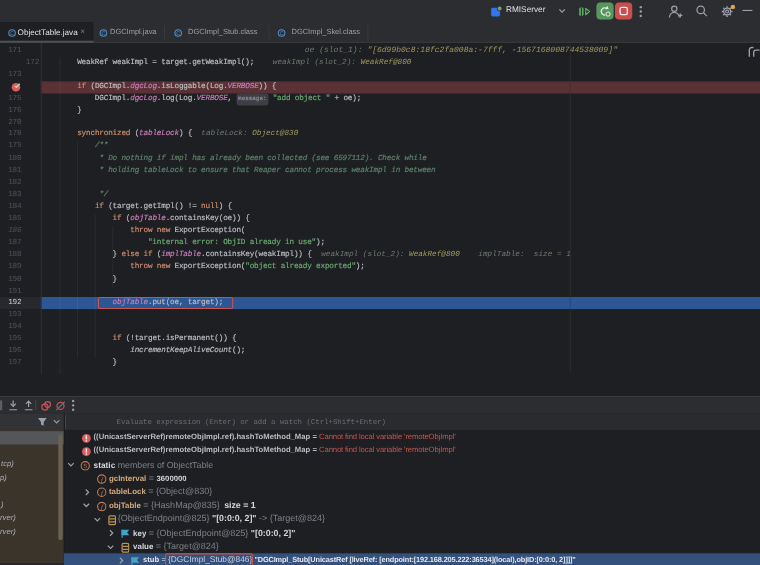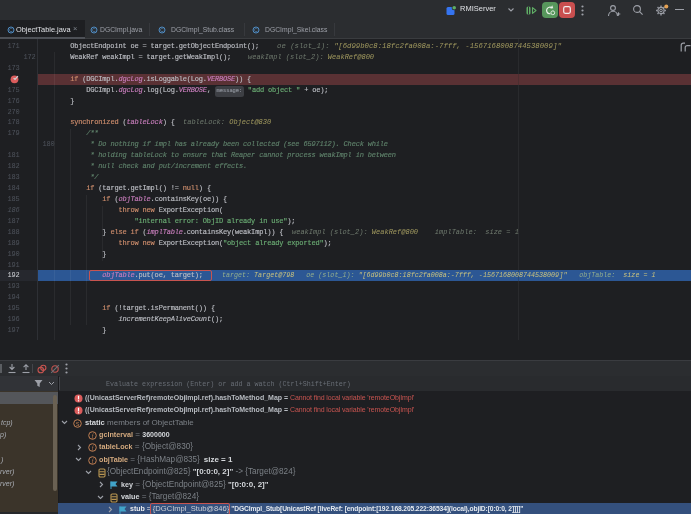--- a/index.html
+++ b/index.html
@@ -152,66 +152,63 @@
     </svg>
 
     <div class="gn" style="top:1.9px;">171</div>
     <div class="gn" style="top:12.8px;padding-left:16px;">172</div>
     <div class="gn" style="top:23.8px;">173</div>
     <div class="gn" style="top:45.6px;">175</div>
     <div class="gn" style="top:56.5px;">176</div>
     <div class="gn" style="top:67.5px;">270</div>
     <div class="gn" style="top:78.4px;">178</div>
     <div class="gn" style="top:89.3px;">179</div>
-    <div class="gn" style="top:100.3px;margin-left:35px;">180</div>
+    <div class="gn" style="top:100.3px;">180</div>
     <div class="gn" style="top:111.2px;">181</div>
     <div class="gn" style="top:122.1px;">182</div>
     <div class="gn" style="top:133.1px;">183</div>
     <div class="gn" style="top:144.0px;">184</div>
     <div class="gn" style="top:154.9px;">185</div>
     <div class="gn" style="top:165.8px;font-style:italic;">186</div>
     <div class="gn" style="top:176.8px;">187</div>
     <div class="gn" style="top:187.7px;">188</div>
     <div class="gn" style="top:198.6px;">189</div>
     <div class="gn" style="top:209.6px;">190</div>
     <div class="gn" style="top:220.5px;">191</div>
     <div class="gn" style="top:231.4px;color:#D1D4D9;">192</div>
     <div class="gn" style="top:242.4px;">193</div>
     <div class="gn" style="top:253.3px;">194</div>
     <div class="gn" style="top:264.2px;">195</div>
     <div class="gn" style="top:275.1px;">196</div>
     <div class="gn" style="top:286.1px;">197</div>
 
-    <div class="ln" style="top:1.9px;">        ObjectEndpoint oe = target.getObjectEndpoint();</div>
     <div class="ln" style="top:12.8px;">        WeakRef weakImpl = target.getWeakImpl();</div>
     <div class="ln" style="top:34.7px;">        <span class="k">if</span> (DGCImpl.<span class="f">dgcLog</span>.isLoggable(Log.<span class="f">VERBOSE</span>)) {</div>
     <div class="ln" style="top:45.6px;">            DGCImpl.<span class="f">dgcLog</span>.log(Log.<span class="f">VERBOSE</span>, <span class="chip">message:</span> <span class="s">"add object "</span> + oe);</div>
     <div class="ln" style="top:56.5px;">        }</div>
     <div class="ln" style="top:78.4px;">        <span class="k">synchronized</span> (<span class="f">tableLock</span>) {</div>
     <div class="ln" style="top:89.3px;">            <span class="c">/**</span></div>
     <div class="ln" style="top:100.3px;">             <span class="c">* Do nothing if impl has already been collected (see 6597112). Check while</span></div>
     <div class="ln" style="top:111.2px;">             <span class="c">* holding tableLock to ensure that Reaper cannot process weakImpl in between</span></div>
-    <div class="ln" style="top:122.1px;">             <span class="c">* null check and put/increment effects.</span></div>
     <div class="ln" style="top:133.1px;">             <span class="c">*/</span></div>
     <div class="ln" style="top:144.0px;">            <span class="k">if</span> (target.getImpl() != <span class="k">null</span>) {</div>
     <div class="ln" style="top:165.8px;">                    <span class="k">throw new</span> ExportException(</div>
     <div class="ln" style="top:154.9px;">                <span class="k">if</span> (<span class="f">objTable</span>.containsKey(oe)) {</div>
     <div class="ln" style="top:176.8px;">                        <span class="s">"internal error: ObjID already in use"</span>);</div>
     <div class="ln" style="top:187.7px;">                } <span class="k">else if</span> (<span class="f">implTable</span>.containsKey(weakImpl)) {</div>
     <div class="ln" style="top:198.6px;">                    <span class="k">throw new</span> ExportException(<span class="s">"object already exported"</span>);</div>
     <div class="ln" style="top:209.6px;">                }</div>
     <div class="ln" style="top:231.4px;">                <span class="f">objTable</span>.put(oe, target);</div>
     <div class="ln" style="top:264.2px;">                <span class="k">if</span> (!target.isPermanent()) {</div>
     <div class="ln" style="top:275.1px;">                    <span class="it">incrementKeepAliveCount</span>();</div>
     <div class="ln" style="top:286.1px;">                }</div>
     <div class="hint" style="top:1.9px;left:277px;font-size:7.3px;">oe (slot_1): <span class="hv">"[6d99b0c8:18fc2fa008a:-7fff, -1567168008744538009]"</span></div>
     <div class="hint" style="top:12.8px;left:248px;">weakImpl (slot_2): <span class="hv">WeakRef@800</span></div>
     <div class="hint" style="top:78.4px;left:183px;">tableLock: <span class="hv">Object@830</span></div>
     <div class="hint" style="top:187.7px;left:292px;">weakImpl (slot_2): <span class="hv">WeakRef@800</span>    implTable:  size = 1</div>
-    <div class="hint" style="top:231.4px;left:222px;font-size:6.7px;"><span style="color:#93AE8D;">target: <span style="color:#C9C27E;">Target@798</span>   oe (slot_1): <span style="color:#C9C27E;">"[6d99b0c8:18fc2fa008a:-7fff, -1567168008744538009]"</span>   objTable:  <span style="color:#C9C27E;">size = 1</span></span></div>
     <div class="abs" style="left:89px;top:230.8px;width:123px;height:11.4px;border:1px solid #C75450;border-radius:2px;box-sizing:border-box;"></div>
   </div>
 
   <div id="debug" style="position:absolute;left:0;top:361px;width:691px;height:153px;">
 
     <div class="abs" style="left:0;top:-1px;width:691px;height:1px;background:#3A3C40;"></div>
 
     <div class="abs" style="left:0;top:0;width:691px;height:15px;background:#2B2D30;"></div>
     <div class="abs" style="left:0;top:3px;width:2px;height:9px;background:#84878D;opacity:0.55;"></div>
     <svg class="abs" style="left:7px;top:2px;" width="10" height="11" viewBox="0 0 10 11">

